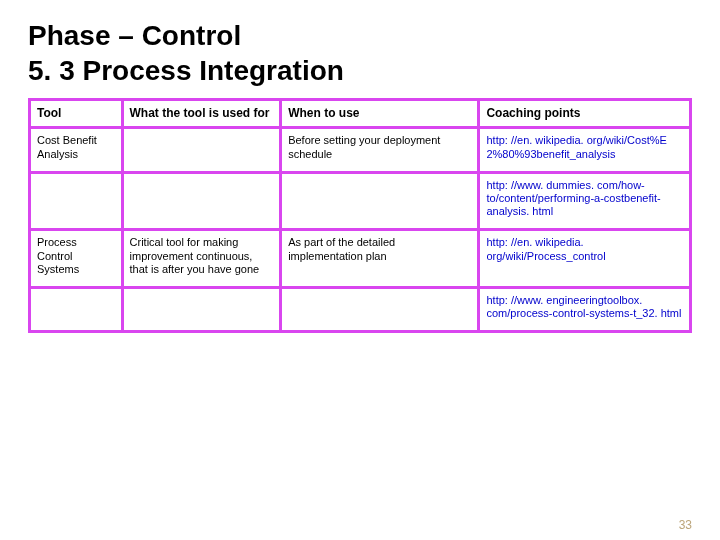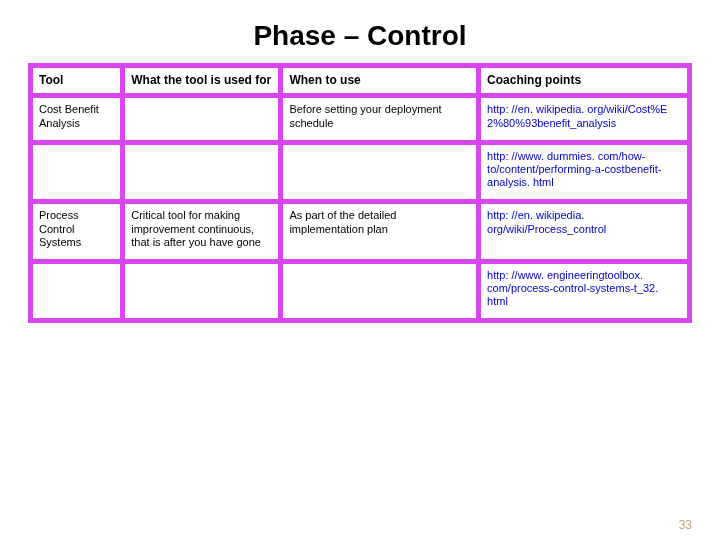--- a/index.html
+++ b/index.html
@@ -13,38 +13,37 @@
     position: relative;
   }
   .slide {
     width: 720px;
     height: 540px;
     box-sizing: border-box;
     padding: 18px 28px 0 28px;
     position: relative;
   }
   h1.title {
-    text-align: center;
     font-size: 28px;
     font-weight: bold;
     margin: 0 0 4px 0;
     line-height: 1.25;
   }
   table.grid {
     border-collapse: collapse;
     width: 100%;
     table-layout: fixed;
     margin-top: 10px;
   }
   table.grid col.c1 { width: 14%; }
   table.grid col.c2 { width: 24%; }
   table.grid col.c3 { width: 30%; }
   table.grid col.c4 { width: 32%; }
   table.grid th, table.grid td {
-    border: 5px solid #d946ef;
+    border: 3px solid #d946ef;
     vertical-align: top;
     padding: 5px 6px 10px 6px;
     font-size: 11px;
     line-height: 1.2;
     word-wrap: break-word;
   }
   table.grid th {
     font-weight: bold;
     text-align: left;
     font-size: 12px;
@@ -61,20 +60,21 @@
     color: #bca57a;
   }
 </style>
 </head>
 <body>
 
 <div class="slide">
 
   <h1 class="title">
     <span>Phase – Control</span><br>
+    <span>5. 3 Process Integration</span>
   </h1>
 
   <table class="grid">
     <colgroup>
       <col class="c1">
         <col class="c2">
         <col class="c3">
         <col class="c4">
     </colgroup>
     <thead>

